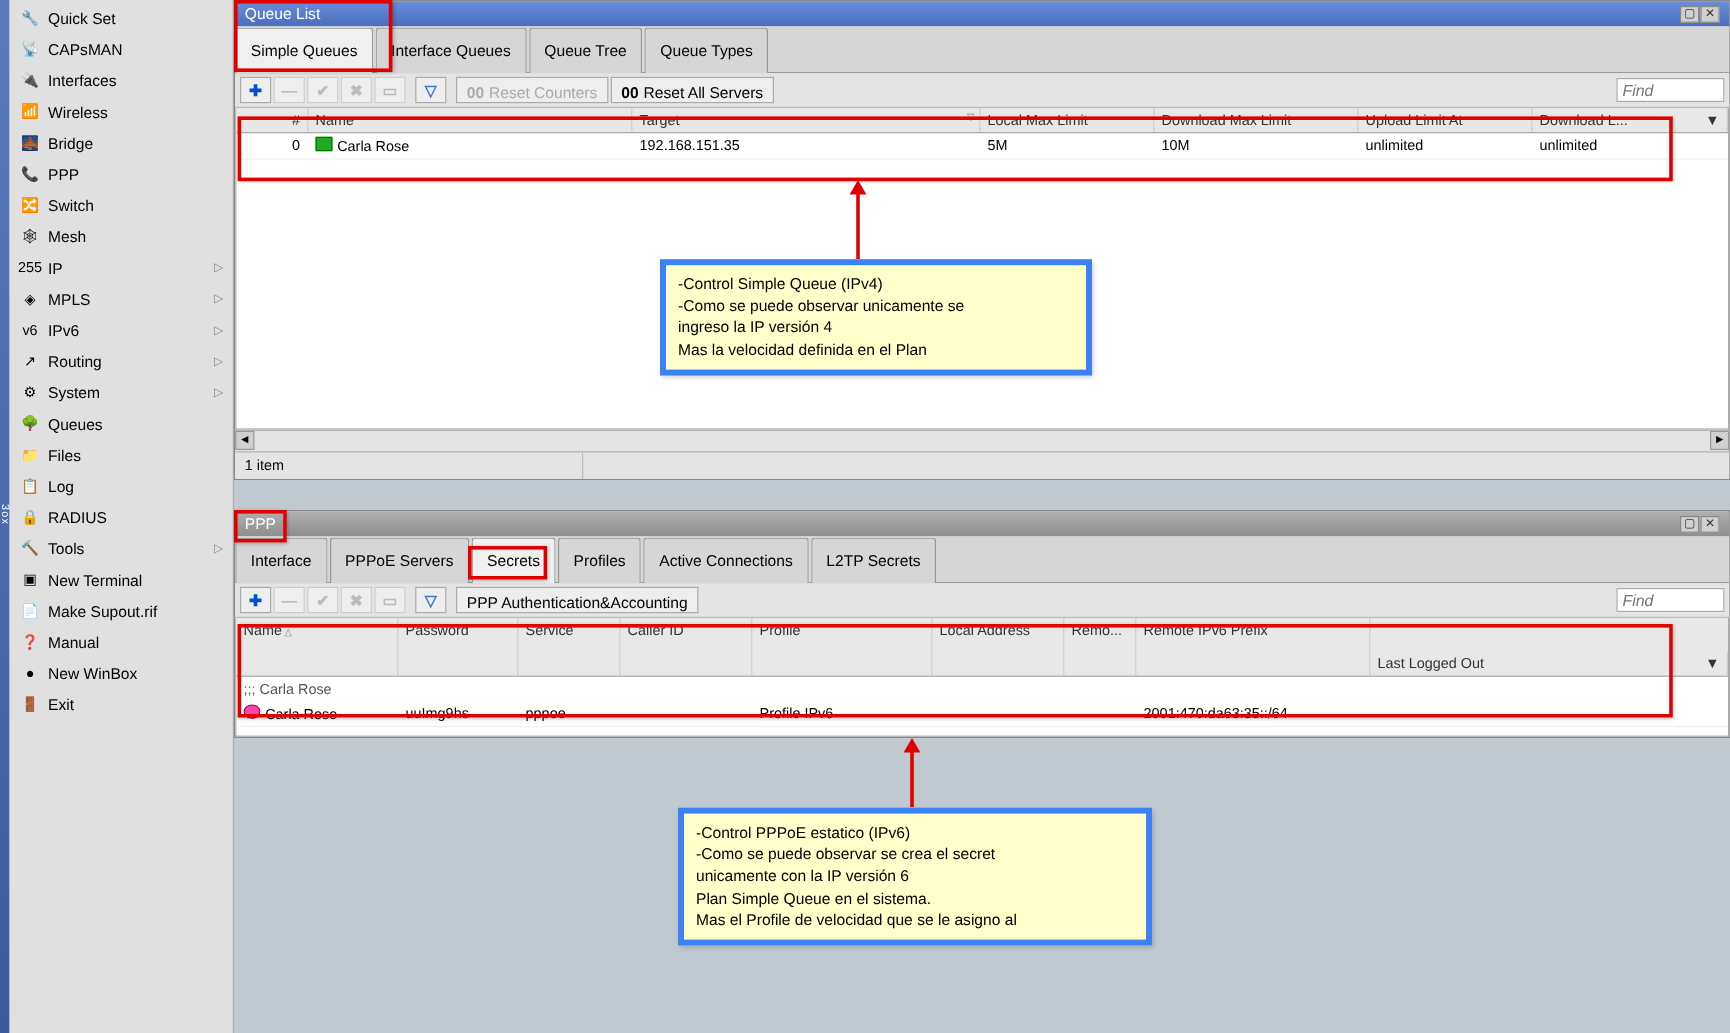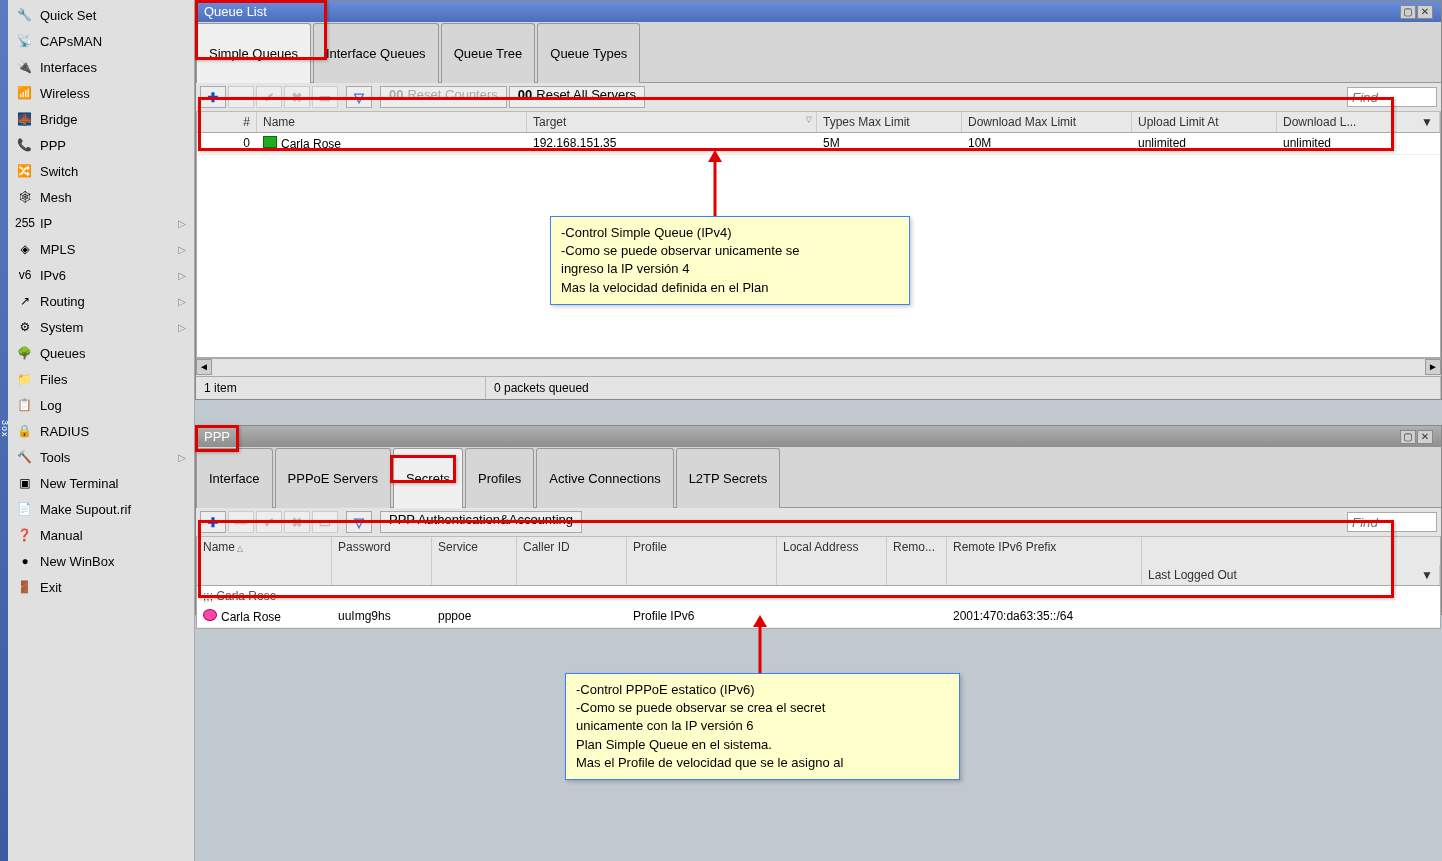--- a/index.html
+++ b/index.html
@@ -13,46 +13,46 @@
 
   .content { flex: 1; background: #c0c8d0; padding: 0; display: flex; flex-direction: column; position: relative; }
 
   .window { background: #e8e8e8; border: 1px solid #888; margin: 0; display: flex; flex-direction: column; }
   .win-title { background: linear-gradient(#6a8edb, #4a6ebb); color: #fff; padding: 3px 8px; font-size: 13px; display:flex; align-items:center; }
   .win-title-text { flex:1; }
   .win-btns { display:flex; gap:1px; }
   .win-btn { width:16px; height:14px; background:#d0d0d0; border:1px solid #888; font-size:10px; line-height:12px; text-align:center; color:#333; cursor:pointer; }
 
   .tabs { display: flex; background: #d6d6d6; border-bottom: 1px solid #999; }
-  .tab { padding: 22px 12px; border: 1px solid #999; border-bottom: none; background:#d6d6d6; margin-right: 2px; cursor:pointer; border-radius:3px 3px 0 0; position:relative; top:1px; }
+  .tab { padding: 11px 12px; border: 1px solid #999; border-bottom: none; background:#d6d6d6; margin-right: 2px; cursor:pointer; border-radius:3px 3px 0 0; position:relative; top:1px; }
   .tab.active { background: #f0f0f0; }
 
   .toolbar { display:flex; align-items:center; padding:3px 4px; gap:2px; background:#e4e4e4; border-bottom:1px solid #bbb; }
   .tbtn { width:26px; height:22px; border:1px solid #aaa; background:#eee; display:inline-flex; align-items:center; justify-content:center; cursor:pointer; font-weight:bold; }
   .tbtn.blue { color:#0050d0; }
   .tbtn.dis { color:#bbb; border-color:#ccc; }
-  .tbtn-wide { height:22px; padding:0 8px; border:1px solid #aaa; background:#eee; display:inline-flex; align-items:flex-start; cursor:pointer; }
+  .tbtn-wide { height:22px; padding:0 8px; border:1px solid #aaa; background:#eee; display:inline-flex; align-items:flex-end; cursor:pointer; }
   .tbtn-wide.dis { color:#aaa; }
   .tsep { width:4px; }
   .find { margin-left:auto; width:90px; height:20px; border:1px solid #aaa; padding:0 4px; font-style:italic; color:#888; }
 
   .grid { background:#fff; border:1px solid #aaa; border-top:none; flex:1; position:relative; }
   .grid-header { display:flex; background:#e8e8e8; border-bottom:1px solid #aaa; }
   .gh { border-right:1px solid #ccc; padding:3px 6px; font-size:12px; color:#333; overflow:hidden; white-space:nowrap; }
   .grid-row { display:flex; border-bottom:1px solid #eee; }
   .gc { border-right:1px solid transparent; padding:3px 6px; font-size:12px; overflow:hidden; white-space:nowrap; }
   .sorttri { font-size:8px; color:#888; margin-left:2px; }
 
   .status { display:flex; border-top:1px solid #aaa; background:#e4e4e4; font-size:12px; }
   .status-cell { border-right:1px solid #bbb; padding:4px 8px; flex:1; }
 
   .hscroll { height:18px; background:#e4e4e4; border-top:1px solid #aaa; position:relative; }
   .hsarrow { width:16px; height:16px; background:#d0d0d0; border:1px solid #999; position:absolute; top:0; font-size:10px; line-height:14px; text-align:center; cursor:pointer; }
 
-  .annot { position:absolute; background:#ffffcc; border:1px solid #3b82f6; padding:7px 10px; font-size:13px; line-height:1.4; color:#000; box-shadow:2px 2px 4px rgba(0,0,0,.2); z-index:50; }
+  .annot { position:absolute; background:#ffffcc; border:5px solid #3b82f6; padding:7px 10px; font-size:13px; line-height:1.4; color:#000; box-shadow:2px 2px 4px rgba(0,0,0,.2); z-index:50; }
   .redbox { position:absolute; border:3px solid #e00000; z-index:40; pointer-events:none; box-shadow:1px 1px 3px rgba(0,0,0,.25); }
   .redarrow { position:absolute; z-index:45; }
 
   .comment-row { padding:3px 6px; color:#555; font-size:12px; }
 
   .row-icon { width:14px; height:12px; display:inline-block; margin-right:4px; }
   .green-icon { background:#2a2; border:1px solid #070; }
   .pink-icon { background:#f4a; border-radius:50%; border:1px solid #a05; }
 </style>
 </head>
@@ -194,42 +194,41 @@
             <b style="margin-right:4px;">00</b>
             <span>Reset All Servers</span>
           </div>
         <input class="find" placeholder="Find" style="">
       </div>
       <div class="grid">
         <div class="grid-header">
           <div class="gh" style="width:60px;text-align:right;">#</div>
           <div class="gh" style="width:270px;">Name</div>
           <div class="gh" style="width:290px;position:relative;"><span>Target</span><span class="sorttri" style="position:absolute;right:4px;">▽</span></div>
-          <div class="gh" style="width:145px;">Types Max Limit</div>
+          <div class="gh" style="width:145px;">Local Max Limit</div>
           <div class="gh" style="width:170px;">Download Max Limit</div>
           <div class="gh" style="width:145px;">Upload Limit At</div>
           <div class="gh" style="flex:1;"><span>Download L...</span><span style="float:right;">▼</span></div>
         </div>
         <div class="grid-row">
           <div class="gc" style="width:60px;text-align:right;">0</div>
           <div class="gc" style="width:270px;"><span class="row-icon green-icon"></span><span>Carla Rose</span></div>
           <div class="gc" style="width:290px;">192.168.151.35</div>
           <div class="gc" style="width:145px;">5M</div>
           <div class="gc" style="width:170px;">10M</div>
           <div class="gc" style="width:145px;">unlimited</div>
           <div class="gc" style="flex:1;">unlimited</div>
         </div>
       </div>
       <div class="hscroll">
         <div class="hsarrow" style="left:0;">◄</div>
         <div class="hsarrow" style="right:0;">►</div>
       </div>
       <div class="status">
         <div class="status-cell" style="flex:0 0 290px;">1 item</div>
-        <div class="status-cell">0 packets queued</div>
       </div>
     </div>
 
     <div style="height:25px;"></div>
 
     <div class="window" style="height:190px;">
       <div class="win-title" style="background:linear-gradient(#b0b0b0,#8e8e8e);">
         <span class="win-title-text">PPP</span>
         <div class="win-btns">
           <div class="win-btn">▢</div>

